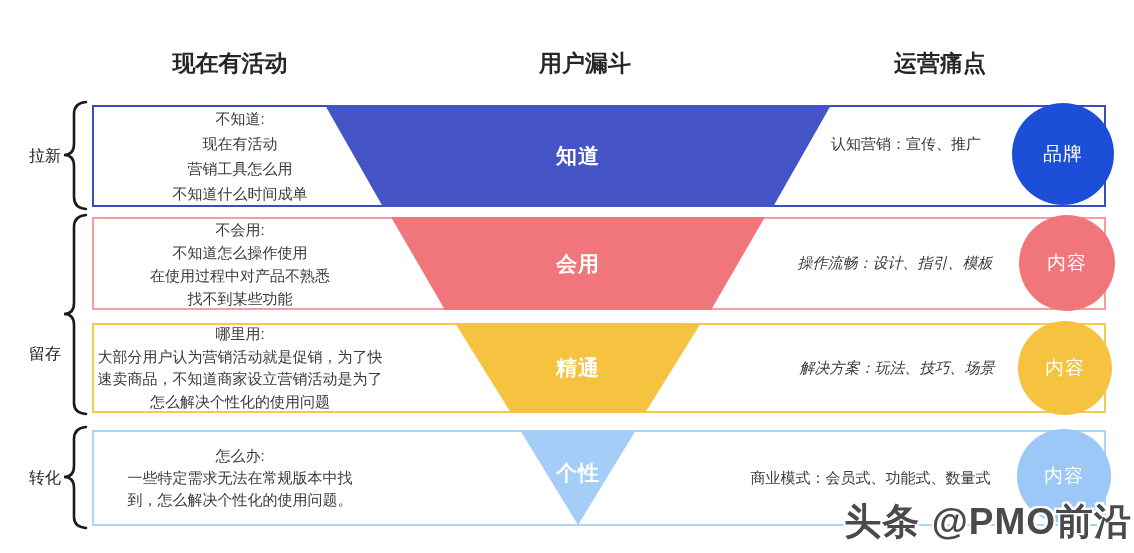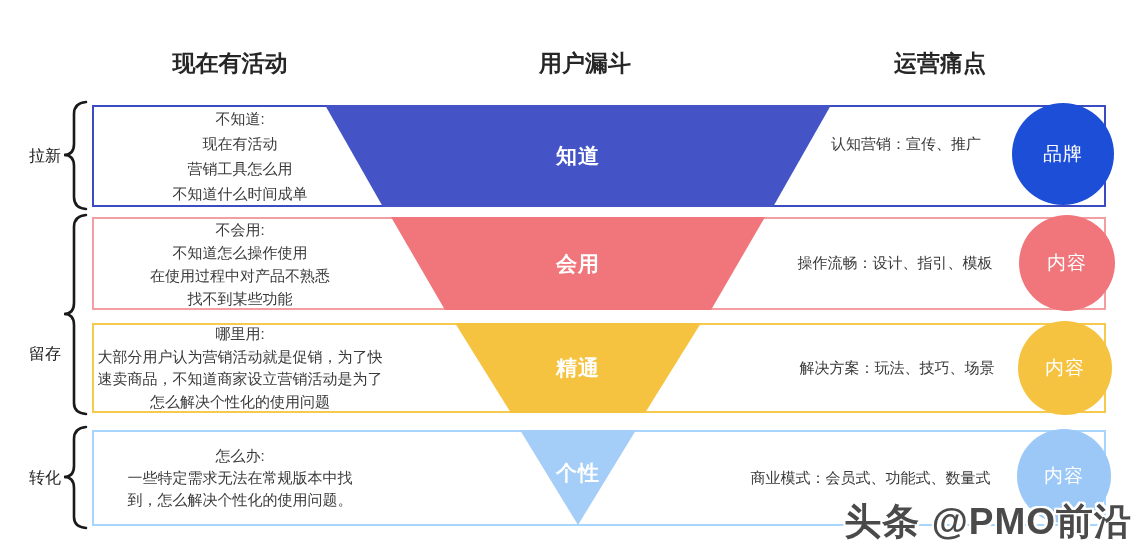--- a/index.html
+++ b/index.html
@@ -92,22 +92,22 @@
     <div>一些特定需求无法在常规版本中找</div>
     <div>到，怎么解决个性化的使用问题。</div>
   </div>
 
   <div class="funnel-label" style="top:105px;height:102px;">知道</div>
   <div class="funnel-label" style="top:217px;height:93px;">会用</div>
   <div class="funnel-label" style="top:323px;height:90px;">精通</div>
   <div class="funnel-label" style="top:430px;height:86px;">个性</div>
 
   <div class="ops-text" style="top:105px;height:78px;left:786px;width:240px;">认知营销：宣传、推广</div>
-  <div class="ops-text" style="top:217px;height:93px;left:775px;width:240px;">操作流畅：设计、指引、模板</div>
-  <div class="ops-text" style="top:323px;height:90px;left:777px;width:240px;">解决方案：玩法、技巧、场景</div>
+  <div class="ops-text" style="top:217px;height:93px;left:775px;width:240px;font-style:italic;">操作流畅：设计、指引、模板</div>
+  <div class="ops-text" style="top:323px;height:90px;left:777px;width:240px;font-style:italic;">解决方案：玩法、技巧、场景</div>
   <div class="ops-text" style="top:430px;height:96px;left:748px;width:245px;">商业模式：会员式、功能式、数量式</div>
 
   <div class="badge" style="left: 1012px; top: 103px; width: 102px; height: 102px; background-color: #1d4ed8;">品牌</div>
   <div class="badge" style="left: 1019px; top: 215px; width: 96px; height: 96px; background-color: rgb(240, 118, 123);">内容</div>
   <div class="badge" style="left: 1018px; top: 321px; width: 94px; height: 94px; background-color: rgb(245, 195, 63);">内容</div>
   <div class="badge" style="left: 1017px; top: 429px; width: 94px; height: 94px; background-color: rgb(155, 200, 247);">内容</div>
 
   <svg class="brace-svg" viewBox="0 0 1134 553">
     <path d="M 86 102 Q 74 103 74 114 L 74 144 Q 74 155 64 155 Q 74 155 74 166 L 74 197 Q 74 208 86 209" fill="none" stroke="#1a1a1a" stroke-width="2.6" stroke-linecap="round"></path>
     <path d="M 86 215 Q 74 216 74 227 L 74 303 Q 74 314 64 314 Q 74 314 74 325 L 74 403 Q 74 413 86 414" fill="none" stroke="#1a1a1a" stroke-width="2.6" stroke-linecap="round"></path>

